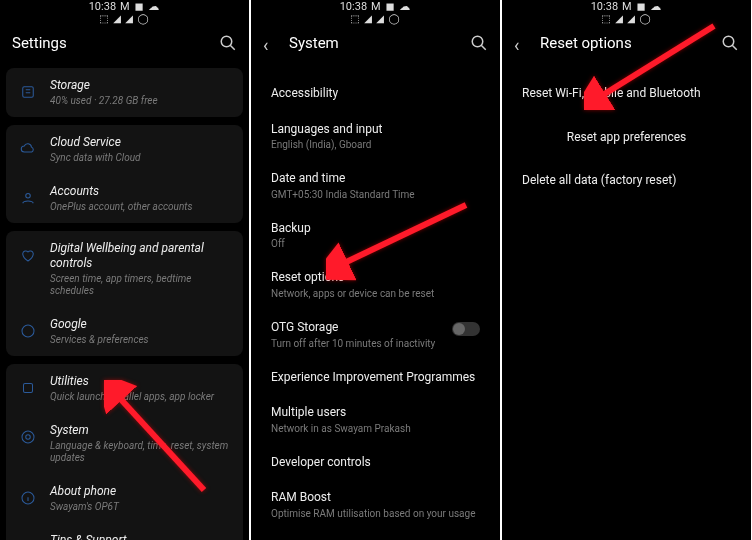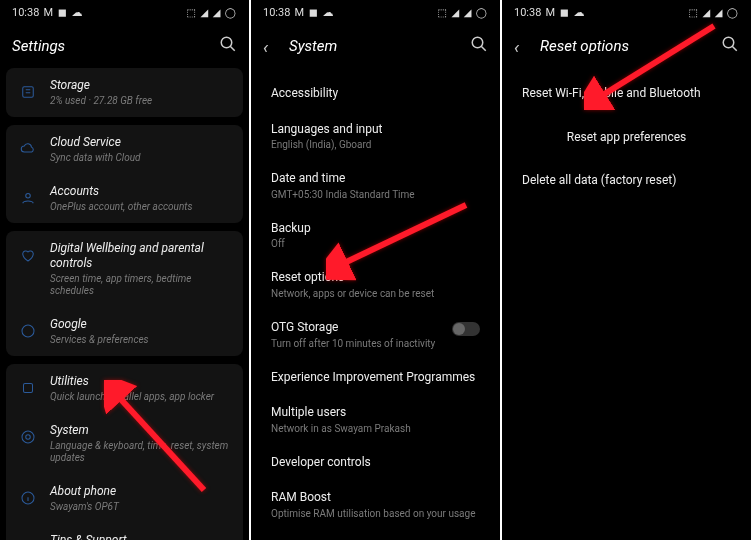--- a/index.html
+++ b/index.html
@@ -1,21 +1,21 @@
 <!DOCTYPE html>
 <html><head>
   <meta charset="utf-8">
   <style>
     * { margin: 0; padding: 0; box-sizing: border-box; font-family: -apple-system, BlinkMacSystemFont, "Segoe UI", Roboto, sans-serif; }
     body { background: #fff; display: flex; gap: 2px; width: 752px; height: 540px; }
     .screen { width: 249px; height: 540px; background: #000; color: #fff; position: relative; overflow: hidden; }
-    .statusbar { height: 24px; display: flex; justify-content: space-between; align-items: center; padding: 0 12px; font-size: 11px; color: #ddd; }
+    .statusbar { height: 24px; display: flex; justify-content: space-between; align-items: center; padding: 0 12px; font-size: 11px; color: #ddd; flex-direction: column; }
     .statusbar .left { display: flex; align-items: center; gap: 4px; }
     .statusbar .right { display: flex; align-items: center; gap: 4px; font-size: 10px; }
-    .header { height: 44px; display: flex; align-items: center; padding: 10px 12px; gap: 10px; font-style: italic; }
+    .header { height: 44px; display: flex; padding: 10px 12px; gap: 10px; }
     .header .title { font-size: 15px; flex: 1; color: #fff; }
     .header .back { font-size: 18px; color: #ccc; width: 16px; }
     .header .search { width: 18px; height: 18px; }
     .content { padding: 0 6px; }
     .card { background: #131313; border-radius: 8px; margin-bottom: 8px; overflow: hidden; }
     .row { display: flex; align-items: flex-start; padding: 10px 10px; gap: 10px; font-style: italic; }
     .row .icon { width: 24px; height: 24px; border-radius: 6px; display: flex; align-items: center; justify-content: center; flex-shrink: 0; margin-top: 2px; }
     .row .icon svg { stroke: #2b5a9a; stroke-width: 1.4; fill: none; }
     .row .txt { flex: 1; min-width: 0; }
     .row .main { font-size: 12px; color: #eee; line-height: 1.25; }
@@ -53,21 +53,21 @@
       <div class="row">
         <div class="icon">
             <svg viewBox="0 0 24 24" width="18" height="18">
               <rect x="5" y="5" width="14" height="14" rx="2"></rect>
               <line x1="9" y1="9" x2="15" y2="9"></line>
               <line x1="9" y1="13" x2="15" y2="13"></line>
             </svg>
           </div>
         <div class="txt">
             <div class="main">Storage</div>
-            <div class="sub">2% used · 27.28 GB free</div>
+            <div class="sub">40% used · 27.28 GB free</div>
           </div>
       </div>
     </div>
     <div class="card">
       <div class="row">
         <div class="icon">
             <svg viewBox="0 0 24 24" width="18" height="18">
               <path d="M7 16a4 4 0 0 1 0-8 5 5 0 0 1 9.6 1.5A3.5 3.5 0 0 1 17 16H7z"></path>
             </svg>
           </div>

